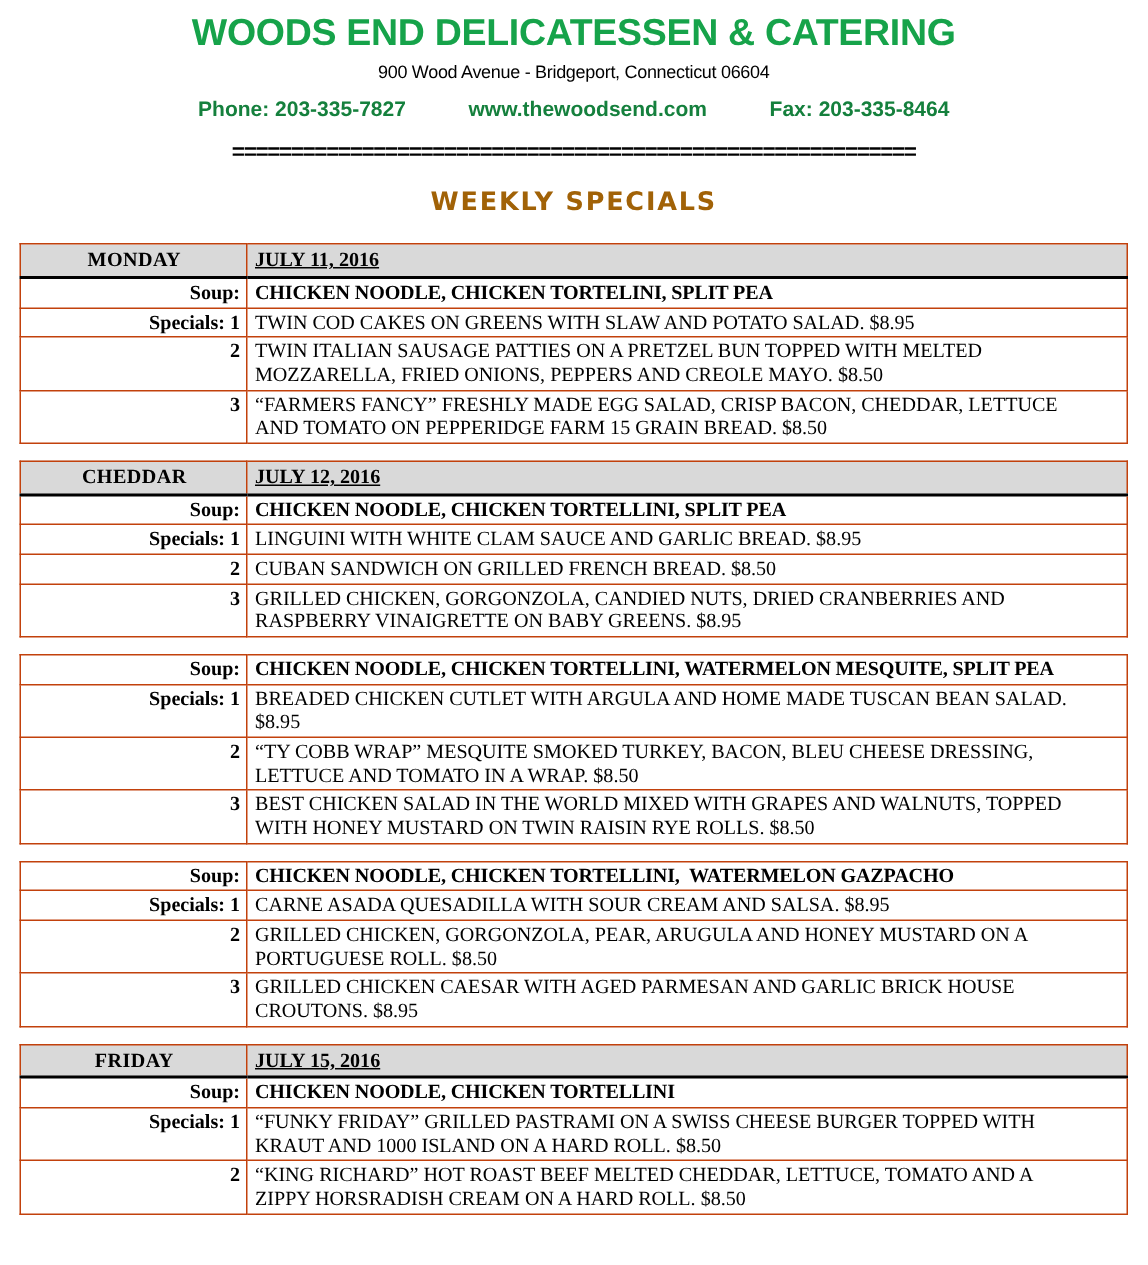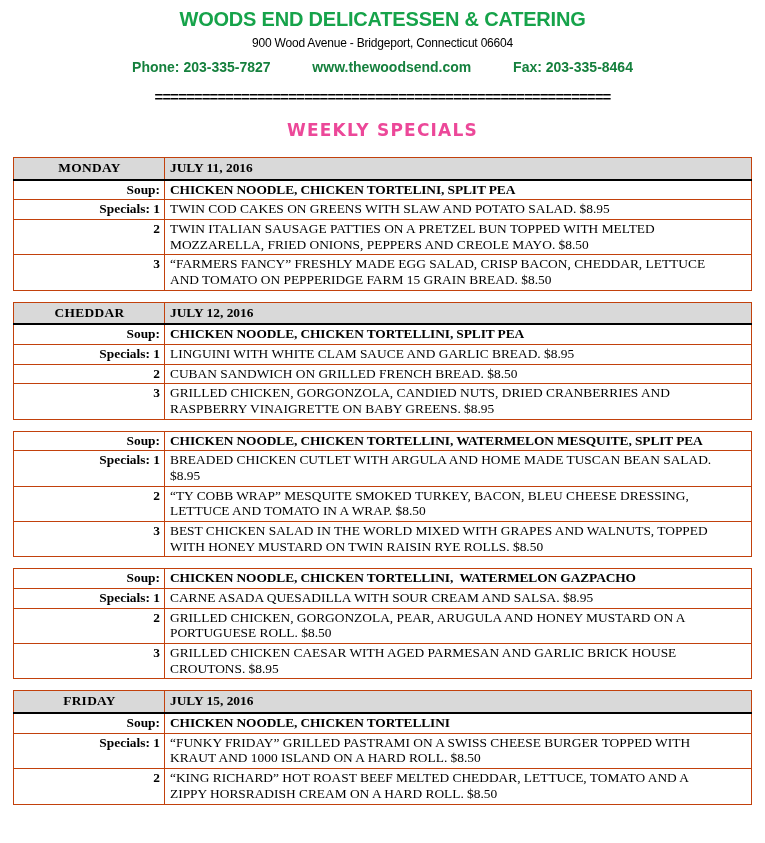--- a/index.html
+++ b/index.html
@@ -16,21 +16,21 @@
   }
 
   
   .header {
     text-align: center;
     padding-top: 9px;
   }
   .biz-name {
     font-family: "Liberation Sans", "DejaVu Sans", sans-serif;
     font-weight: bold;
-    font-size: 20px;
+    font-size: 25px;
     color: #16a34a;
     letter-spacing: -0.2px;
     line-height: 1.05;
     white-space: nowrap;
   }
   .address {
     font-family: "Liberation Sans", "DejaVu Sans", sans-serif;
     font-size: 12px;
     color: #000000;
     margin-top: 6px;
@@ -57,21 +57,21 @@
     color: #000000;
     margin-top: 14px;
     letter-spacing: -0.9px;
     white-space: nowrap;
     overflow: hidden;
   }
   .weekly {
     font-family: "DejaVu Sans", "Liberation Sans", sans-serif;
     font-weight: bold;
     font-size: 17px;
-    color: #ec4899;
+    color: #a16207;
     margin-top: 16px;
     letter-spacing: 1.2px;
   }
 
   
   .sheet {
     padding: 0 13px;
     box-sizing: border-box;
     margin-top: 17px;
   }
@@ -102,20 +102,21 @@
   td.dayname {
     text-align: center;
     font-weight: bold;
     font-size: 16px;
     letter-spacing: 0.3px;
   }
   td.daydate {
     font-weight: bold;
     font-size: 16px;
     padding-left: 8px;
+    text-decoration: underline;
   }
 
   
   td.label {
     text-align: right;
     font-weight: bold;
     font-size: 15px;
     padding-right: 6px;
     white-space: nowrap;
   }

